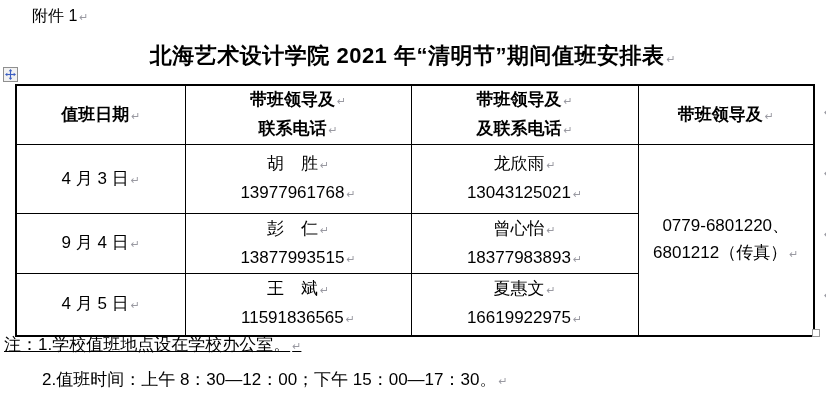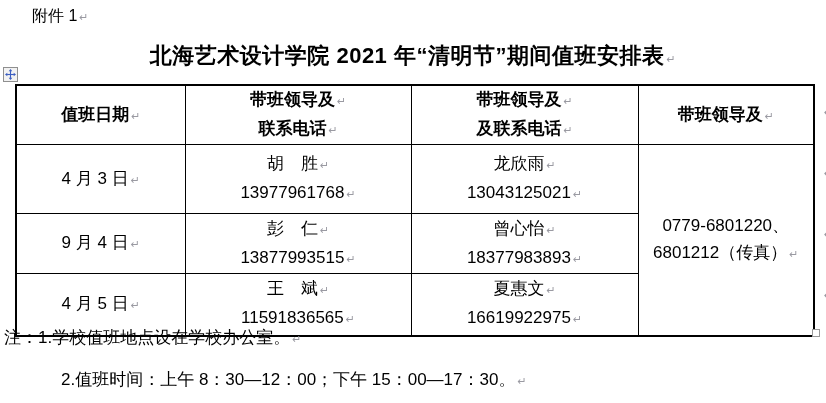--- a/index.html
+++ b/index.html
@@ -31,22 +31,22 @@
     border:1px solid #000;padding:0;text-align:center;vertical-align:middle;
     font-size:17px;font-weight:normal;
   }
   table.duty th{font-weight:bold;}
   .line{line-height:27px;white-space:nowrap;}
   .row-mark{position:absolute;left:822px;}
   .resize-handle{
     position:absolute;left:812px;top:329px;width:6px;height:6px;
     border:1px solid #9a9a9a;background:#fff;box-sizing:content-box;
   }
-  .note1{position:absolute;left:4px;top:326px;font-size:17px;white-space:nowrap;}
-  .note2{position:absolute;left:61px;top:368px;font-size:17px;white-space:nowrap;}
+  .note1{position:absolute;left:4px;top:333px;font-size:17px;white-space:nowrap;text-decoration:underline;}
+  .note2{position:absolute;left:42px;top:368px;font-size:17px;white-space:nowrap;}
 </style>
 </head>
 <body>
 
 <div>
 
   <div class="attachment">
     <span>附件 1</span><span class="pm">↵</span>
   </div>
 

